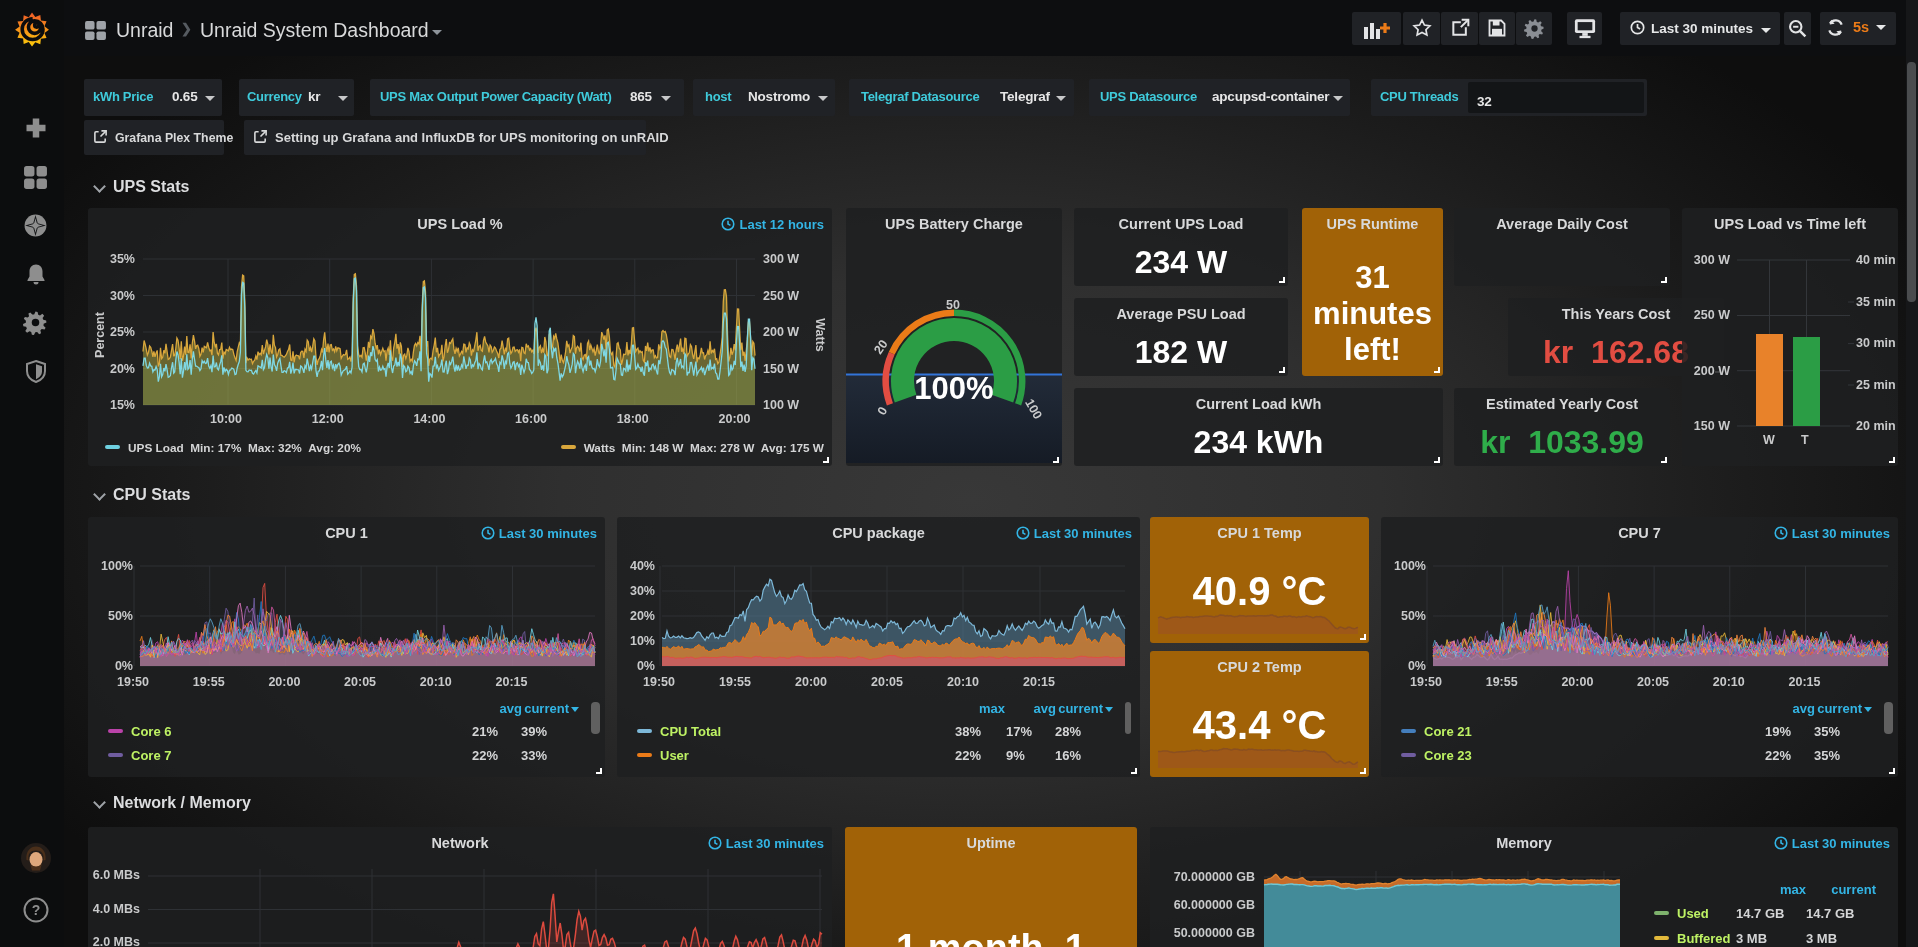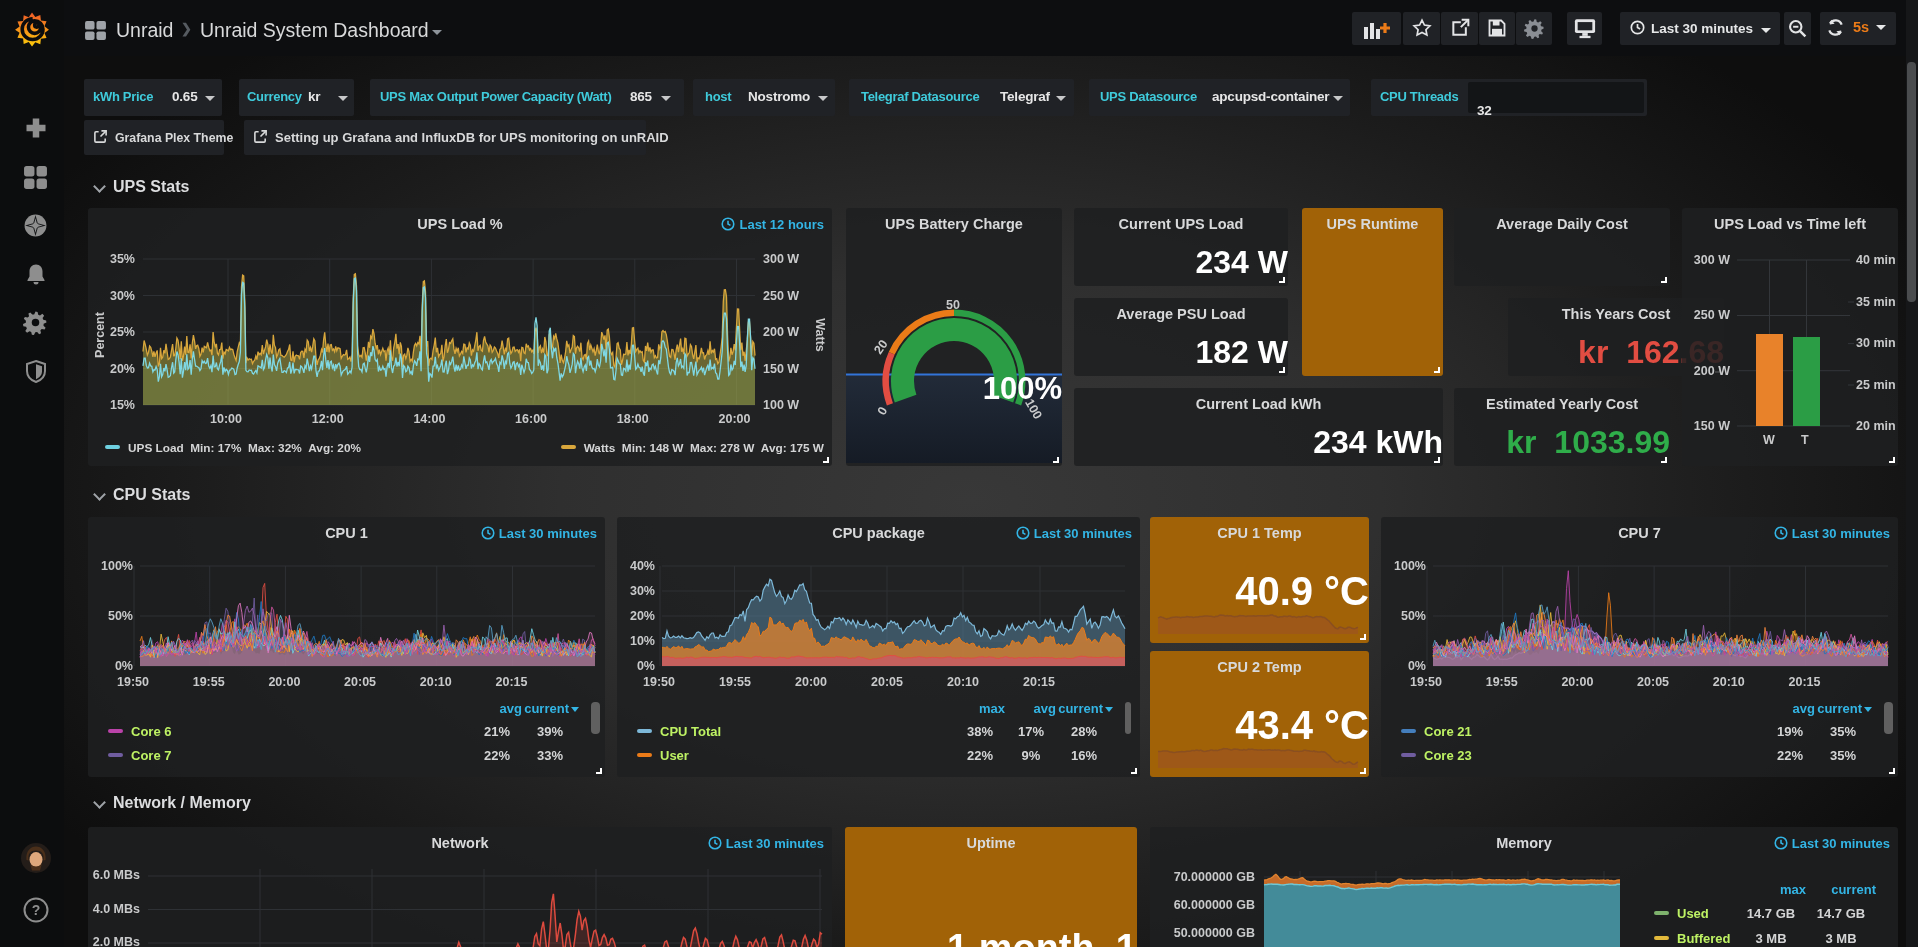--- a/index.html
+++ b/index.html
@@ -10,22 +10,22 @@
 .corner{position:absolute;right:3px;bottom:3px;width:6px;height:6px;border-right:2px solid #fff;border-bottom:2px solid #fff}
 .ptitle{position:absolute;top:8px;left:0;right:0;text-align:center;font-size:14.5px;font-weight:bold;color:#d8d9da;letter-spacing:0}
 .trange{position:absolute;top:9px;font-size:13px;font-weight:bold;color:#33b5e5;white-space:nowrap}
 .trange svg{vertical-align:-2px;margin-right:4px}
 .axl{position:absolute;font-size:12.5px;font-weight:bold;color:#c9cacb;white-space:nowrap}
 .axl.r{text-align:right}
 .leg{position:absolute;font-size:11.8px;font-weight:bold;color:#d4d5d6;white-space:nowrap}
 .leg2{position:absolute;font-size:13px;font-weight:bold;color:#bef264;white-space:nowrap}
 .leg2 .dash,.leg .dash{display:inline-block;width:15px;height:4px;border-radius:2px;vertical-align:3px;margin-right:8px}
 .lh{position:absolute;font-size:13px;font-weight:bold;color:#33b5e5;text-align:right}
-.lv{position:absolute;font-size:13px;font-weight:bold;color:#d4d5d6;text-align:center}
-.bigv{position:absolute;left:0;right:0;text-align:right;font-weight:bold;color:#fff}
+.lv{position:absolute;font-size:13px;font-weight:bold;color:#d4d5d6;text-align:left}
+.bigv{position:absolute;left:0;right:0;text-align:center;font-weight:bold;color:#fff}
 .navbox{position:absolute;background:#202226;border-radius:2px}
 .vlabel{color:#3fcbdb;font-weight:bold;font-size:13px;letter-spacing:-0.3px}
 .vvalue{color:#e6e6e6;font-weight:bold;font-size:13.5px;letter-spacing:-0.2px}
 .caret{display:inline-block;width:0;height:0;border-left:5px solid transparent;border-right:5px solid transparent;border-top:5px solid #c7c8c9;vertical-align:2px}
 .sechead{position:absolute;font-size:16px;font-weight:bold;color:#dcdddf}
 .chev{position:absolute;width:9px;height:9px;border-left:2px solid #9fa3a8;border-bottom:2px solid #9fa3a8;transform:rotate(-45deg)}
 </style></head><body>
 <div class="abs" style="width:64px;height:947px;background:#0c0d0e">
     <svg class="abs" style="left:13px;top:9px" width="38" height="38" viewBox="0 0 64 64">
 <defs>
@@ -158,21 +158,21 @@
 <div class="abs vlabel" style="left:861px;top:89px">Telegraf Datasource</div>
 <div class="abs vvalue" style="left:1000px;top:89px">Telegraf</div>
 <div class="abs caret" style="left:1056px;top:96px"></div>
 <div class="navbox" style="left:1089px;top:79px;width:261px;height:37px"></div>
 <div class="abs vlabel" style="left:1100px;top:89px">UPS Datasource</div>
 <div class="abs vvalue" style="left:1212px;top:89px">apcupsd-container</div>
 <div class="abs caret" style="left:1333px;top:96px"></div>
 <div class="navbox" style="left:1371px;top:79px;width:276px;height:37px"></div>
 <div class="abs vlabel" style="left:1380px;top:89px">CPU Threads</div>
 <div class="abs" style="left:1468px;top:82px;width:176px;height:31px;background:#131517;border-radius:2px"></div>
-<div class="abs vvalue" style="left:1477px;top:103px">32</div>
+<div class="abs vvalue" style="left:1477px;top:94px">32</div>
 <div class="navbox" style="left:84px;top:120px;width:140px;height:35px">
     <div style="padding:9px 0 0 9px;font-size:12.3px;white-space:nowrap;font-weight:bold;color:#d8d9da"><svg width="15" height="15" viewBox="0 0 16 16" style="vertical-align:-2px;margin-right:7px">
         <path d="M6 3H3.2A1.2 1.2 0 0 0 2 4.2v8.6A1.2 1.2 0 0 0 3.2 14h8.6a1.2 1.2 0 0 0 1.2-1.2V10" fill="none" stroke="#d8d9da" stroke-width="1.7"></path>
         <path d="M9 2h5v5" fill="none" stroke="#d8d9da" stroke-width="1.7"></path>
         <path d="M14 2L8 8" stroke="#d8d9da" stroke-width="1.7"></path>
       </svg>Grafana Plex Theme</div>
   </div>
 <div class="navbox" style="left:244px;top:120px;width:402px;height:35px">
     <div style="padding:9px 0 0 9px;font-size:13px;white-space:nowrap;font-weight:bold;color:#d8d9da"><svg width="15" height="15" viewBox="0 0 16 16" style="vertical-align:-2px;margin-right:7px">
         <path d="M6 3H3.2A1.2 1.2 0 0 0 2 4.2v8.6A1.2 1.2 0 0 0 3.2 14h8.6a1.2 1.2 0 0 0 1.2-1.2V10" fill="none" stroke="#d8d9da" stroke-width="1.7"></path>
@@ -271,20 +271,21 @@
     <div class="bigv" style="top:36px;font-size:32px;color:#e24d42">kr&nbsp;&nbsp;162.68</div>
     <div class="corner"></div>
   </div>
 <div class="panel" style="left:1454px;top:388px;width:216px;height:78px">
     <div class="ptitle">Estimated Yearly Cost</div>
     <div class="bigv" style="top:36px;font-size:32px;color:#2fad4a">kr&nbsp;&nbsp;1033.99</div>
     <div class="corner"></div>
   </div>
 <div class="panel green" style="left:1302px;top:208px;width:141px;height:168px">
     <div class="ptitle">UPS Runtime</div>
+    <div class="bigv" style="top:52px;font-size:31px;line-height:36px">31<br>minutes<br>left!</div>
     <div class="corner"></div>
   </div>
 <div class="panel" style="left:1682px;top:208px;width:216px;height:258px">
     <svg class="abs" width="216" height="258" viewBox="0 0 216 258">
 <g stroke="#33363a" stroke-width="1">
 <path d="M55 52H168M55 107.5H168M55 162.7H168M55 218H168" fill="none"></path>
 <path d="M87.5 52V218M124.5 52V218" fill="none"></path>
 <path d="M166 94h6M166 135.6h6M166 177h6" fill="none"></path>
 </g>
 <rect x="74" y="126" width="27" height="92" fill="#e8822a"></rect>

